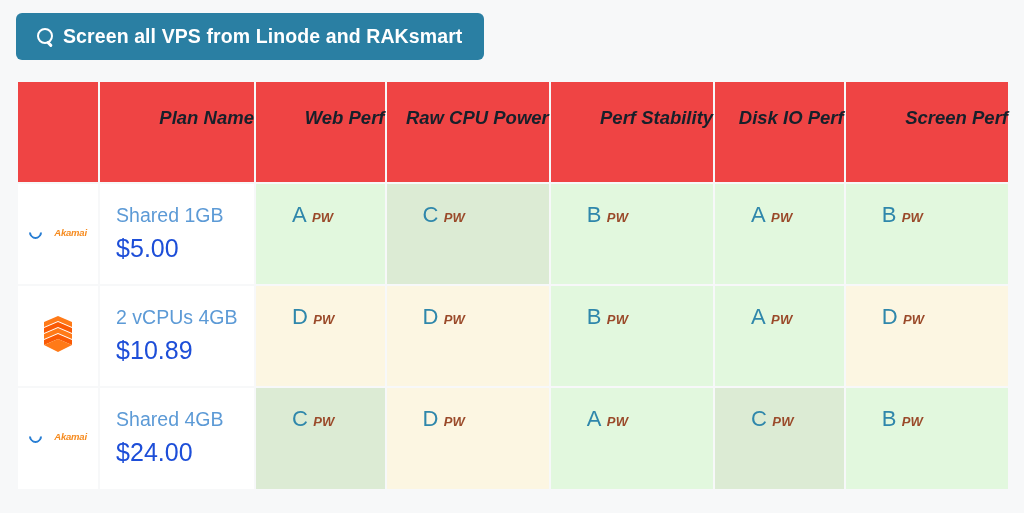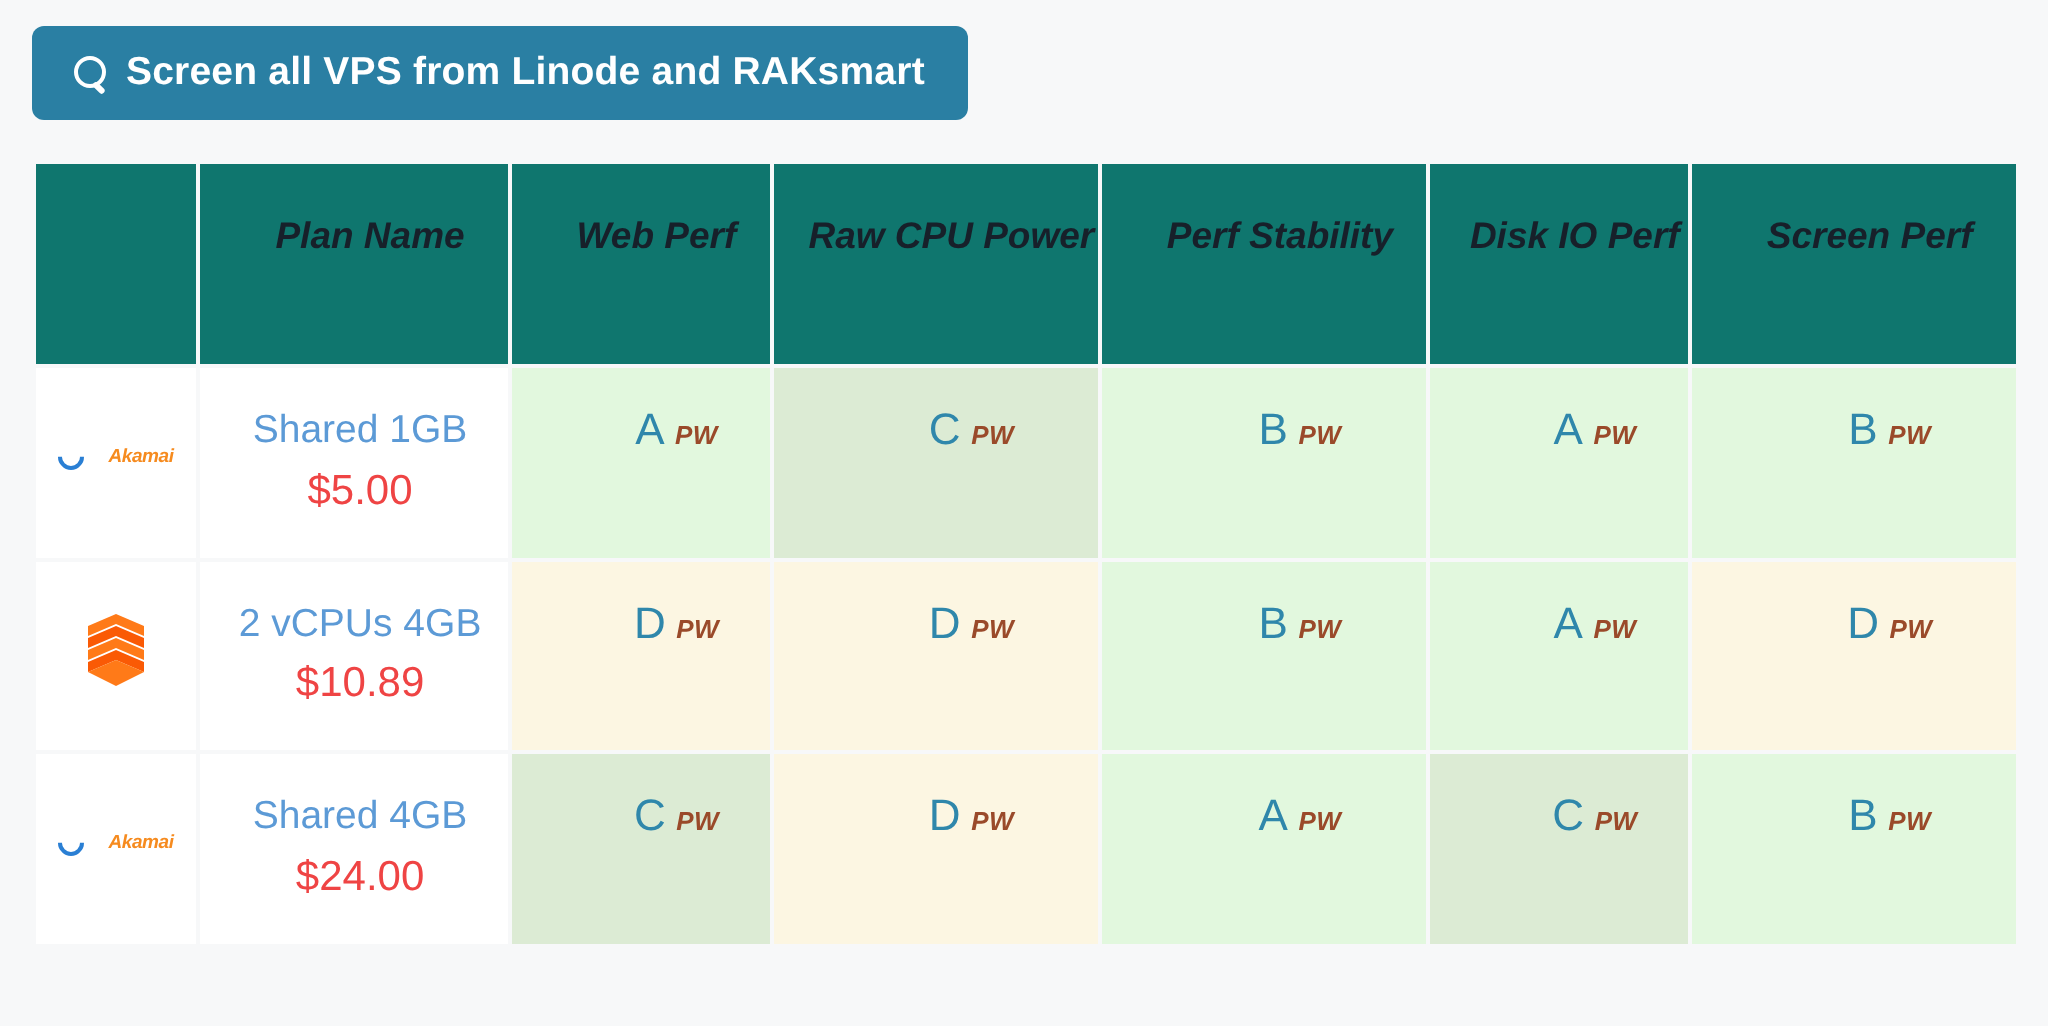--- a/index.html
+++ b/index.html
@@ -43,50 +43,50 @@
   .cmp-table {
     position: absolute; left: 16px; top: 80px;
     width: 994px;
     border-collapse: separate; border-spacing: 2px;
     background: #f7f8f9;
     table-layout: fixed;
   }
   .cmp-table th, .cmp-table td { vertical-align: top; }
 
   thead th {
-    background: #0f766e;
+    background: #ef4444;
     height: 100px;
     padding: 24px 0 0 16px;
-    text-align: center;
+    text-align: right;
     font-size: 18.5px;
     font-style: italic;
     font-weight: bold;
     color: #17202a;
     line-height: 1.33;
   }
   thead th.col-logo { padding: 0; }
 
   col.c-logo { width: 76px; }
   col.c-plan { width: 146px; }
   col.c-grade { width: 122px; }
   col.c-grade-wide { width: 154px; }
 
-  tbody td { background: #ffffff; text-align: center; }
+  tbody td { background: #ffffff; }
   tbody td.logo-cell {
     padding: 0; text-align: center; vertical-align: middle;
   }
   tbody td.plan-cell { padding: 18px 10px 18px 16px; }
   .plan-name {
     display: block;
     color: #5c9ad6; font-size: 19.5px; line-height: 1.42;
     text-decoration: none;
   }
   .plan-price {
     display: block; margin-top: 1px;
-    color: #ef4444; font-size: 21px; line-height: 1.42;
+    color: #1d4ed8; font-size: 25px; line-height: 1.42;
   }
 
   tbody td.grade-cell { padding: 18px 0 0 36px; }
   .grade-letter {
     color: #2f87ab; font-size: 22px; font-weight: normal;
     letter-spacing: .3px;
   }
   .grade-sub {
     color: #9a4a2a; font-size: 13px; font-style: italic; font-weight: bold;
     margin-left: 5px; letter-spacing: .2px;

